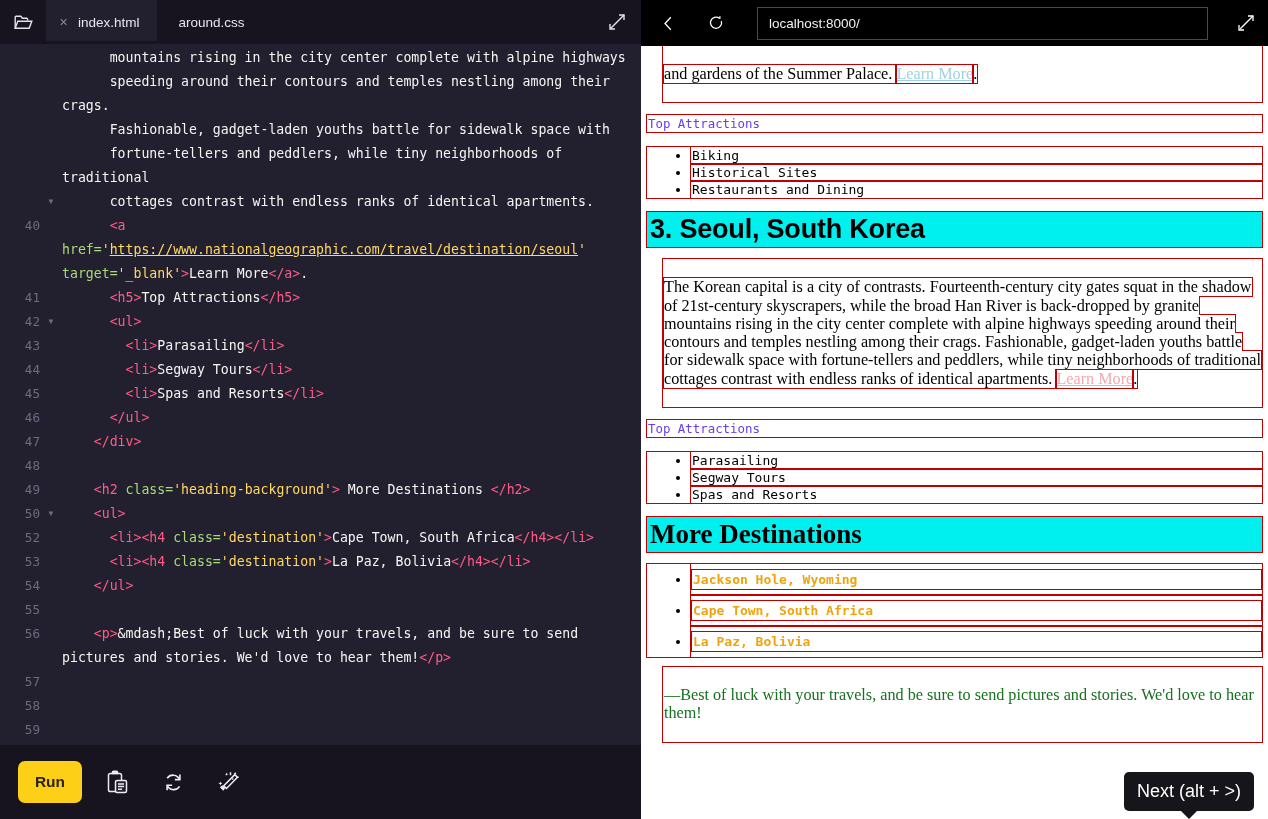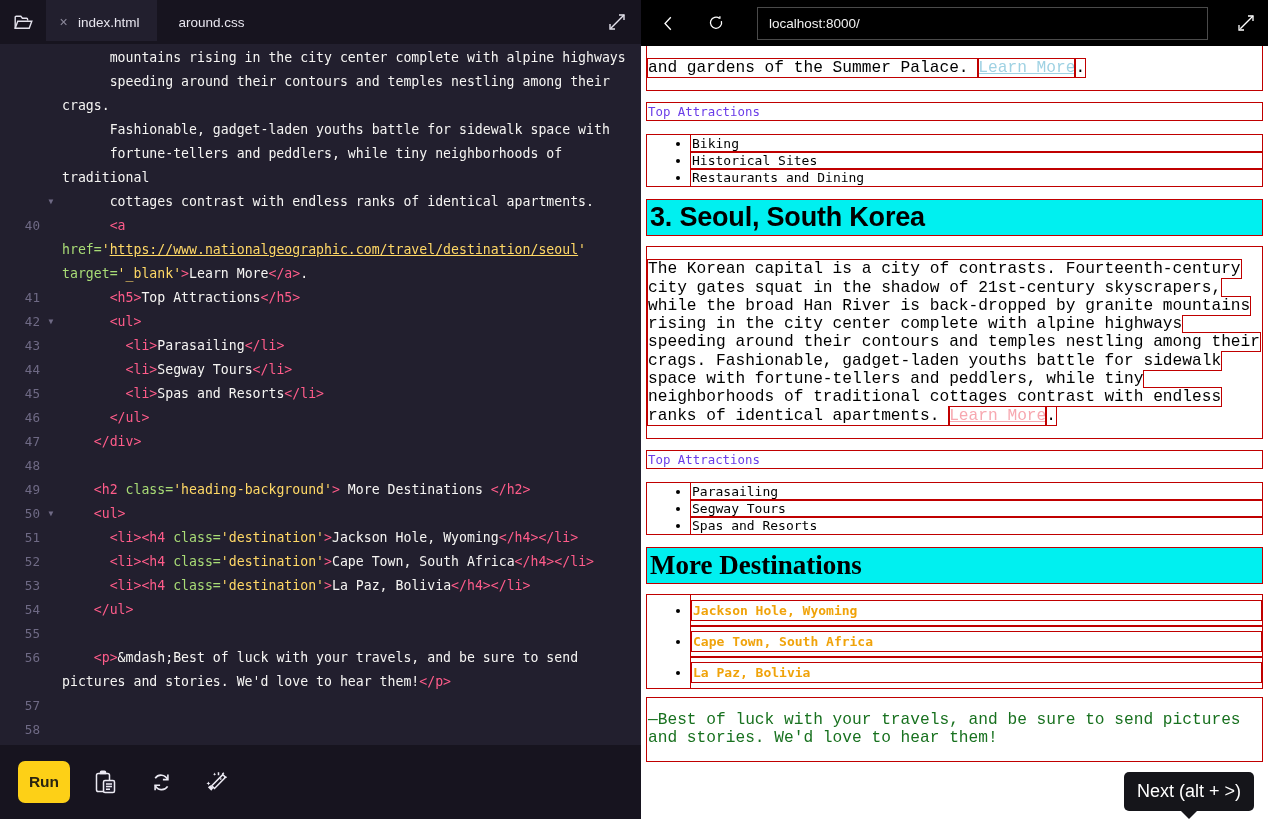--- a/index.html
+++ b/index.html
@@ -90,21 +90,21 @@
 
   .toolbar {
     height: 74px; min-height: 74px;
     background: #17141f;
     display: flex; align-items: center;
     padding-left: 18px; gap: 14px;
   }
   .run-btn {
     background: #fdd017; color: #2a2410;
     border: none; border-radius: 7px;
-    width: 52px; height: 42px;
+    width: 64px; height: 42px;
     font-family: "Liberation Sans", sans-serif;
     font-size: 15.5px; font-weight: bold;
     cursor: pointer;
   }
   .tool-icon {
     width: 42px; height: 42px;
     display: flex; align-items: center; justify-content: center;
     cursor: pointer;
   }
 
@@ -150,26 +150,26 @@
     padding: 0;
   }
   
   .page, .page * { outline: 1px solid #c00000; outline-offset: 0; }
   .page {
     padding: 0 6px;
     background: #fff;
     height: 100%;
   }
   .page p {
-    font-family: Liberation Mono, monospace;
+    font-family: Liberation Serif, serif;
     font-size: 16.2px;
     line-height: 18.3px;
     color: #000;
-    margin: 0 0 13px 0;
-    padding: 13px 1px;
+    margin: 0 0 13px 16px;
+    padding: 19px 1px;
   }
   .page p.green { color: #18711f; }
   .page a { color: #9fd2e3; text-decoration: underline; }
   .page a.visited { color: #f7a8b0; }
   .page h5 {
     font-family: "DejaVu Sans Mono", monospace;
     font-size: 12.4px;
     font-weight: normal;
     color: #6a3de8;
     margin: 0 0 15px 0;
@@ -277,21 +277,20 @@
         <div class="code-line"><span class="ln">41</span><span class="fold"></span><span class="code-txt"><span class="txt">      </span><span class="tag">&lt;h5&gt;</span><span class="txt">Top Attractions</span><span class="tag">&lt;/h5&gt;</span></span></div>
         <div class="code-line"><span class="ln">42</span><span class="fold">▼</span><span class="code-txt"><span class="txt">      </span><span class="tag">&lt;ul&gt;</span></span></div>
         <div class="code-line"><span class="ln">43</span><span class="fold"></span><span class="code-txt"><span class="txt">        </span><span class="tag">&lt;li&gt;</span><span class="txt">Parasailing</span><span class="tag">&lt;/li&gt;</span></span></div>
         <div class="code-line"><span class="ln">44</span><span class="fold"></span><span class="code-txt"><span class="txt">        </span><span class="tag">&lt;li&gt;</span><span class="txt">Segway Tours</span><span class="tag">&lt;/li&gt;</span></span></div>
         <div class="code-line"><span class="ln">45</span><span class="fold"></span><span class="code-txt"><span class="txt">        </span><span class="tag">&lt;li&gt;</span><span class="txt">Spas and Resorts</span><span class="tag">&lt;/li&gt;</span></span></div>
         <div class="code-line"><span class="ln">46</span><span class="fold"></span><span class="code-txt"><span class="txt">      </span><span class="tag">&lt;/ul&gt;</span></span></div>
         <div class="code-line"><span class="ln">47</span><span class="fold"></span><span class="code-txt"><span class="txt">    </span><span class="tag">&lt;/div&gt;</span></span></div>
         <div class="code-line"><span class="ln">48</span><span class="fold"></span><span class="code-txt"></span></div>
         <div class="code-line"><span class="ln">49</span><span class="fold"></span><span class="code-txt"><span class="txt">    </span><span class="tag">&lt;h2 </span><span class="attr">class=</span><span class="str">'heading-background'</span><span class="tag">&gt;</span><span class="txt"> More Destinations </span><span class="tag">&lt;/h2&gt;</span></span></div>
         <div class="code-line"><span class="ln">50</span><span class="fold">▼</span><span class="code-txt"><span class="txt">    </span><span class="tag">&lt;ul&gt;</span></span></div>
-        <div class="code-line"><span class="ln">51</span><span class="fold"></span><span class="code-txt"><span class="txt">      </span><span class="tag">&lt;li&gt;&lt;h4 </span><span class="attr">class=</span><span class="str">'destination'</span><span class="tag">&gt;</span><span class="txt">Jackson Hole, Wyoming</span><span class="tag">&lt;/h4&gt;&lt;/li&gt;</span></span></div>
         <div class="code-line"><span class="ln">52</span><span class="fold"></span><span class="code-txt"><span class="txt">      </span><span class="tag">&lt;li&gt;&lt;h4 </span><span class="attr">class=</span><span class="str">'destination'</span><span class="tag">&gt;</span><span class="txt">Cape Town, South Africa</span><span class="tag">&lt;/h4&gt;&lt;/li&gt;</span></span></div>
         <div class="code-line"><span class="ln">53</span><span class="fold"></span><span class="code-txt"><span class="txt">      </span><span class="tag">&lt;li&gt;&lt;h4 </span><span class="attr">class=</span><span class="str">'destination'</span><span class="tag">&gt;</span><span class="txt">La Paz, Bolivia</span><span class="tag">&lt;/h4&gt;&lt;/li&gt;</span></span></div>
         <div class="code-line"><span class="ln">54</span><span class="fold"></span><span class="code-txt"><span class="txt">    </span><span class="tag">&lt;/ul&gt;</span></span></div>
         <div class="code-line"><span class="ln">55</span><span class="fold"></span><span class="code-txt"></span></div>
         <div class="code-line"><span class="ln">56</span><span class="fold"></span><span class="code-txt"><span class="txt">    </span><span class="tag">&lt;p&gt;</span><span class="txt">&amp;mdash;Best of luck with your travels, and be sure to send pictures and stories. We'd love to hear them!</span><span class="tag">&lt;/p&gt;</span></span></div>
         <div class="code-line"><span class="ln">57</span><span class="fold"></span><span class="code-txt"></span></div>
         <div class="code-line"><span class="ln">58</span><span class="fold"></span><span class="code-txt"></span></div>
         <div class="code-line"><span class="ln">59</span><span class="fold"></span><span class="code-txt"></span></div>
       </div>
 

